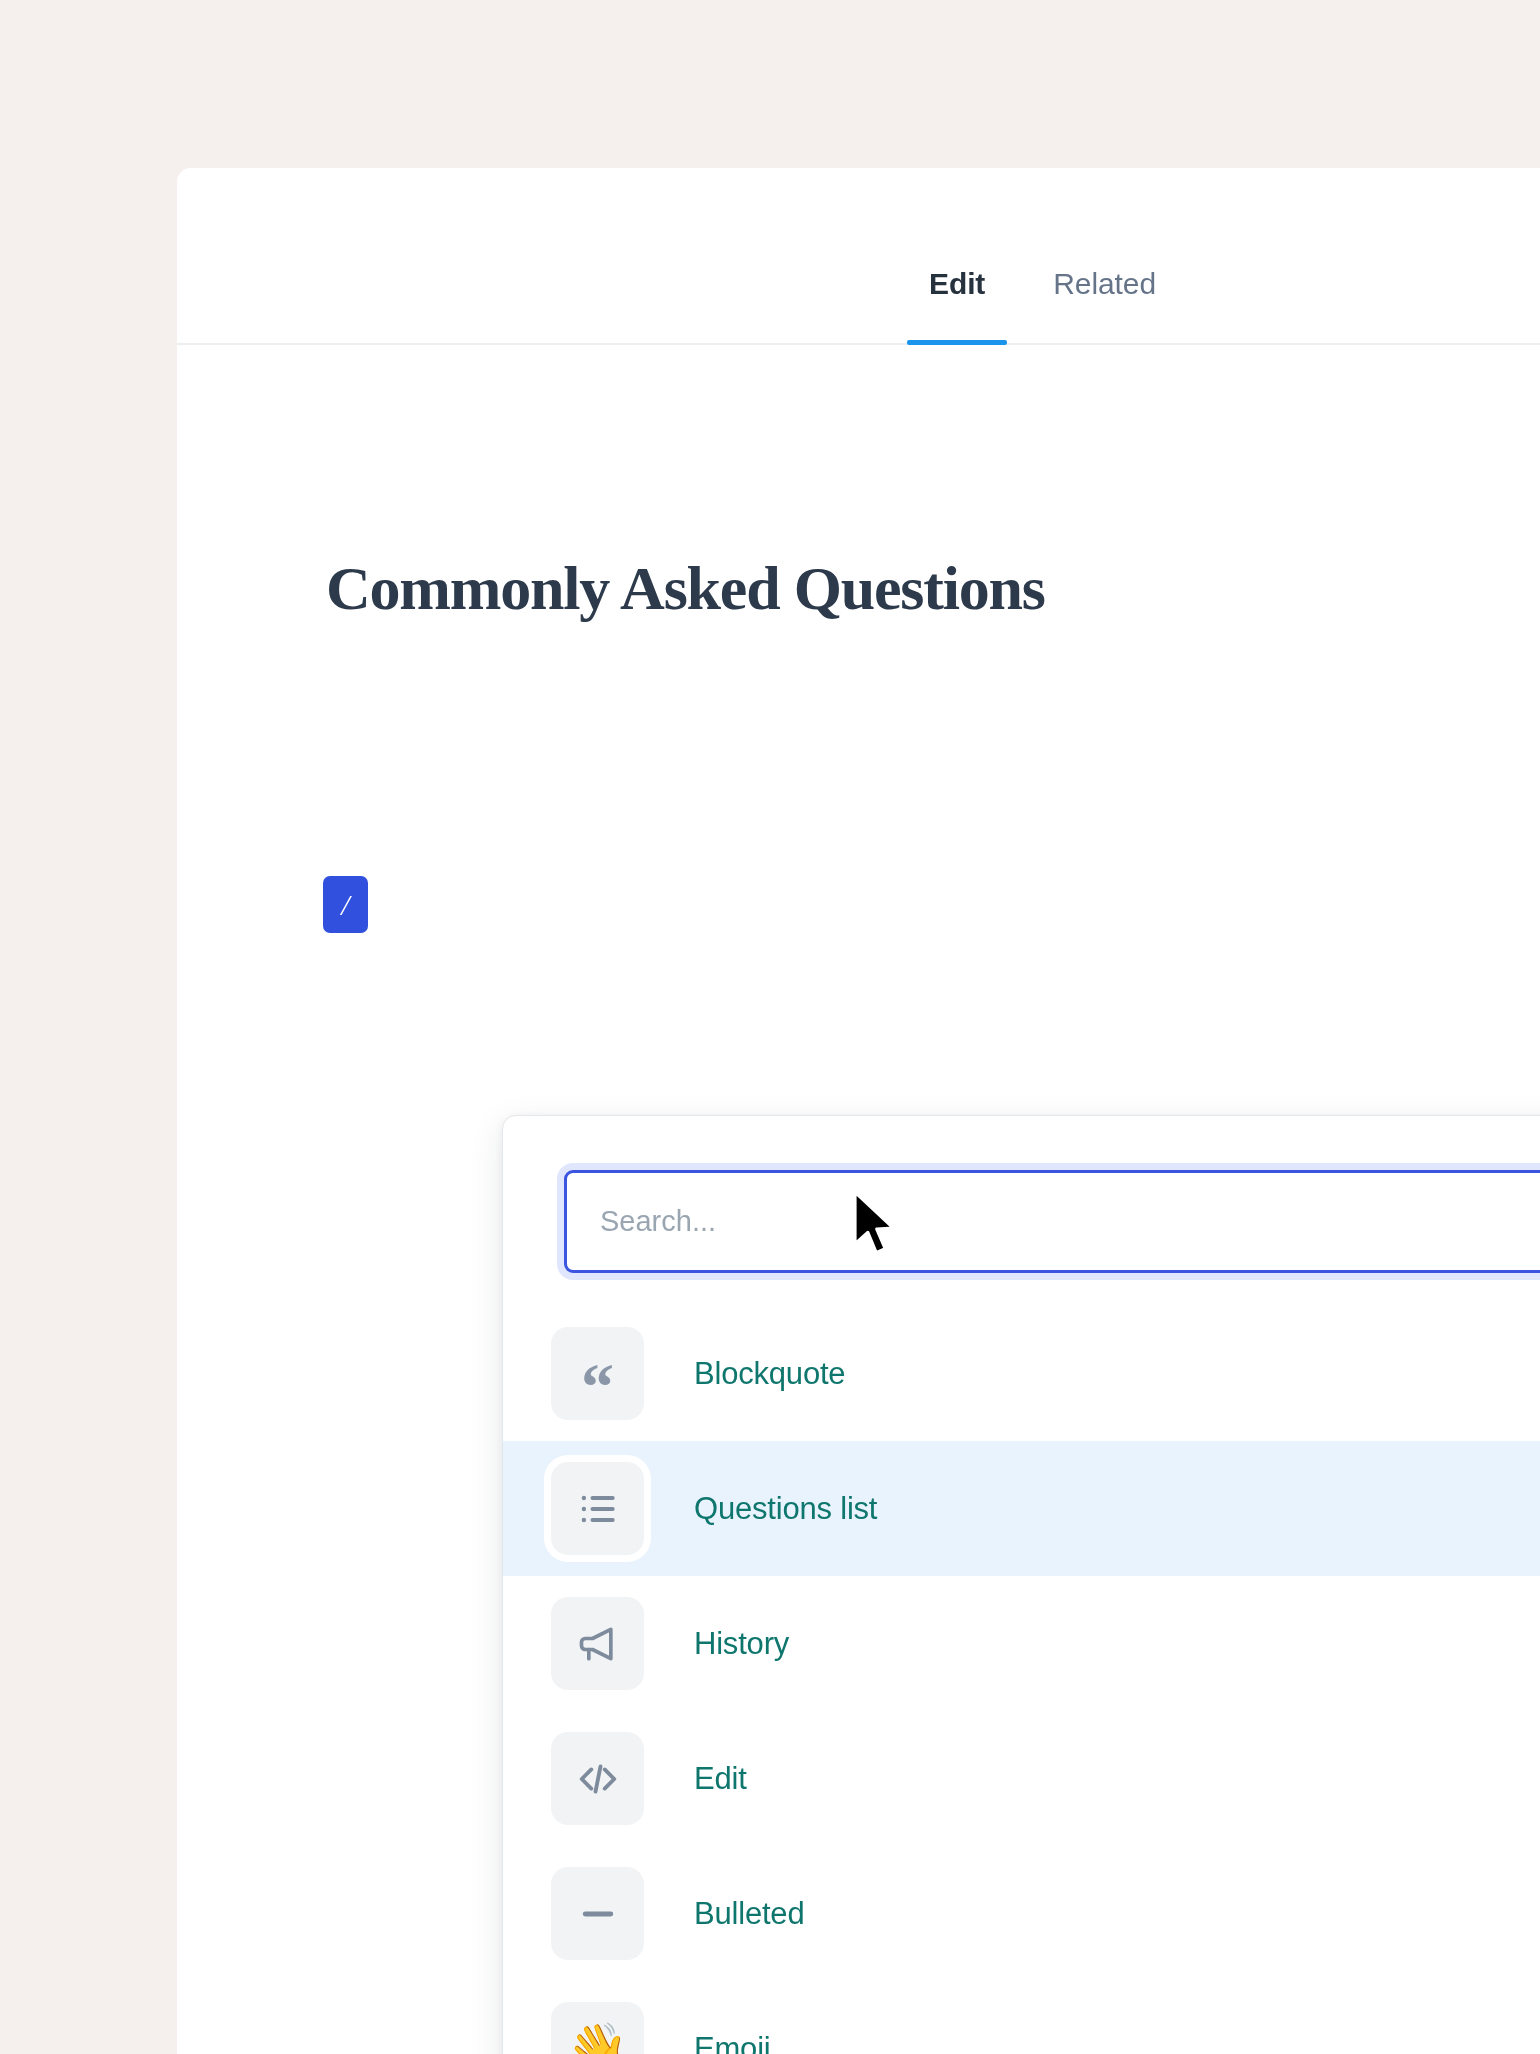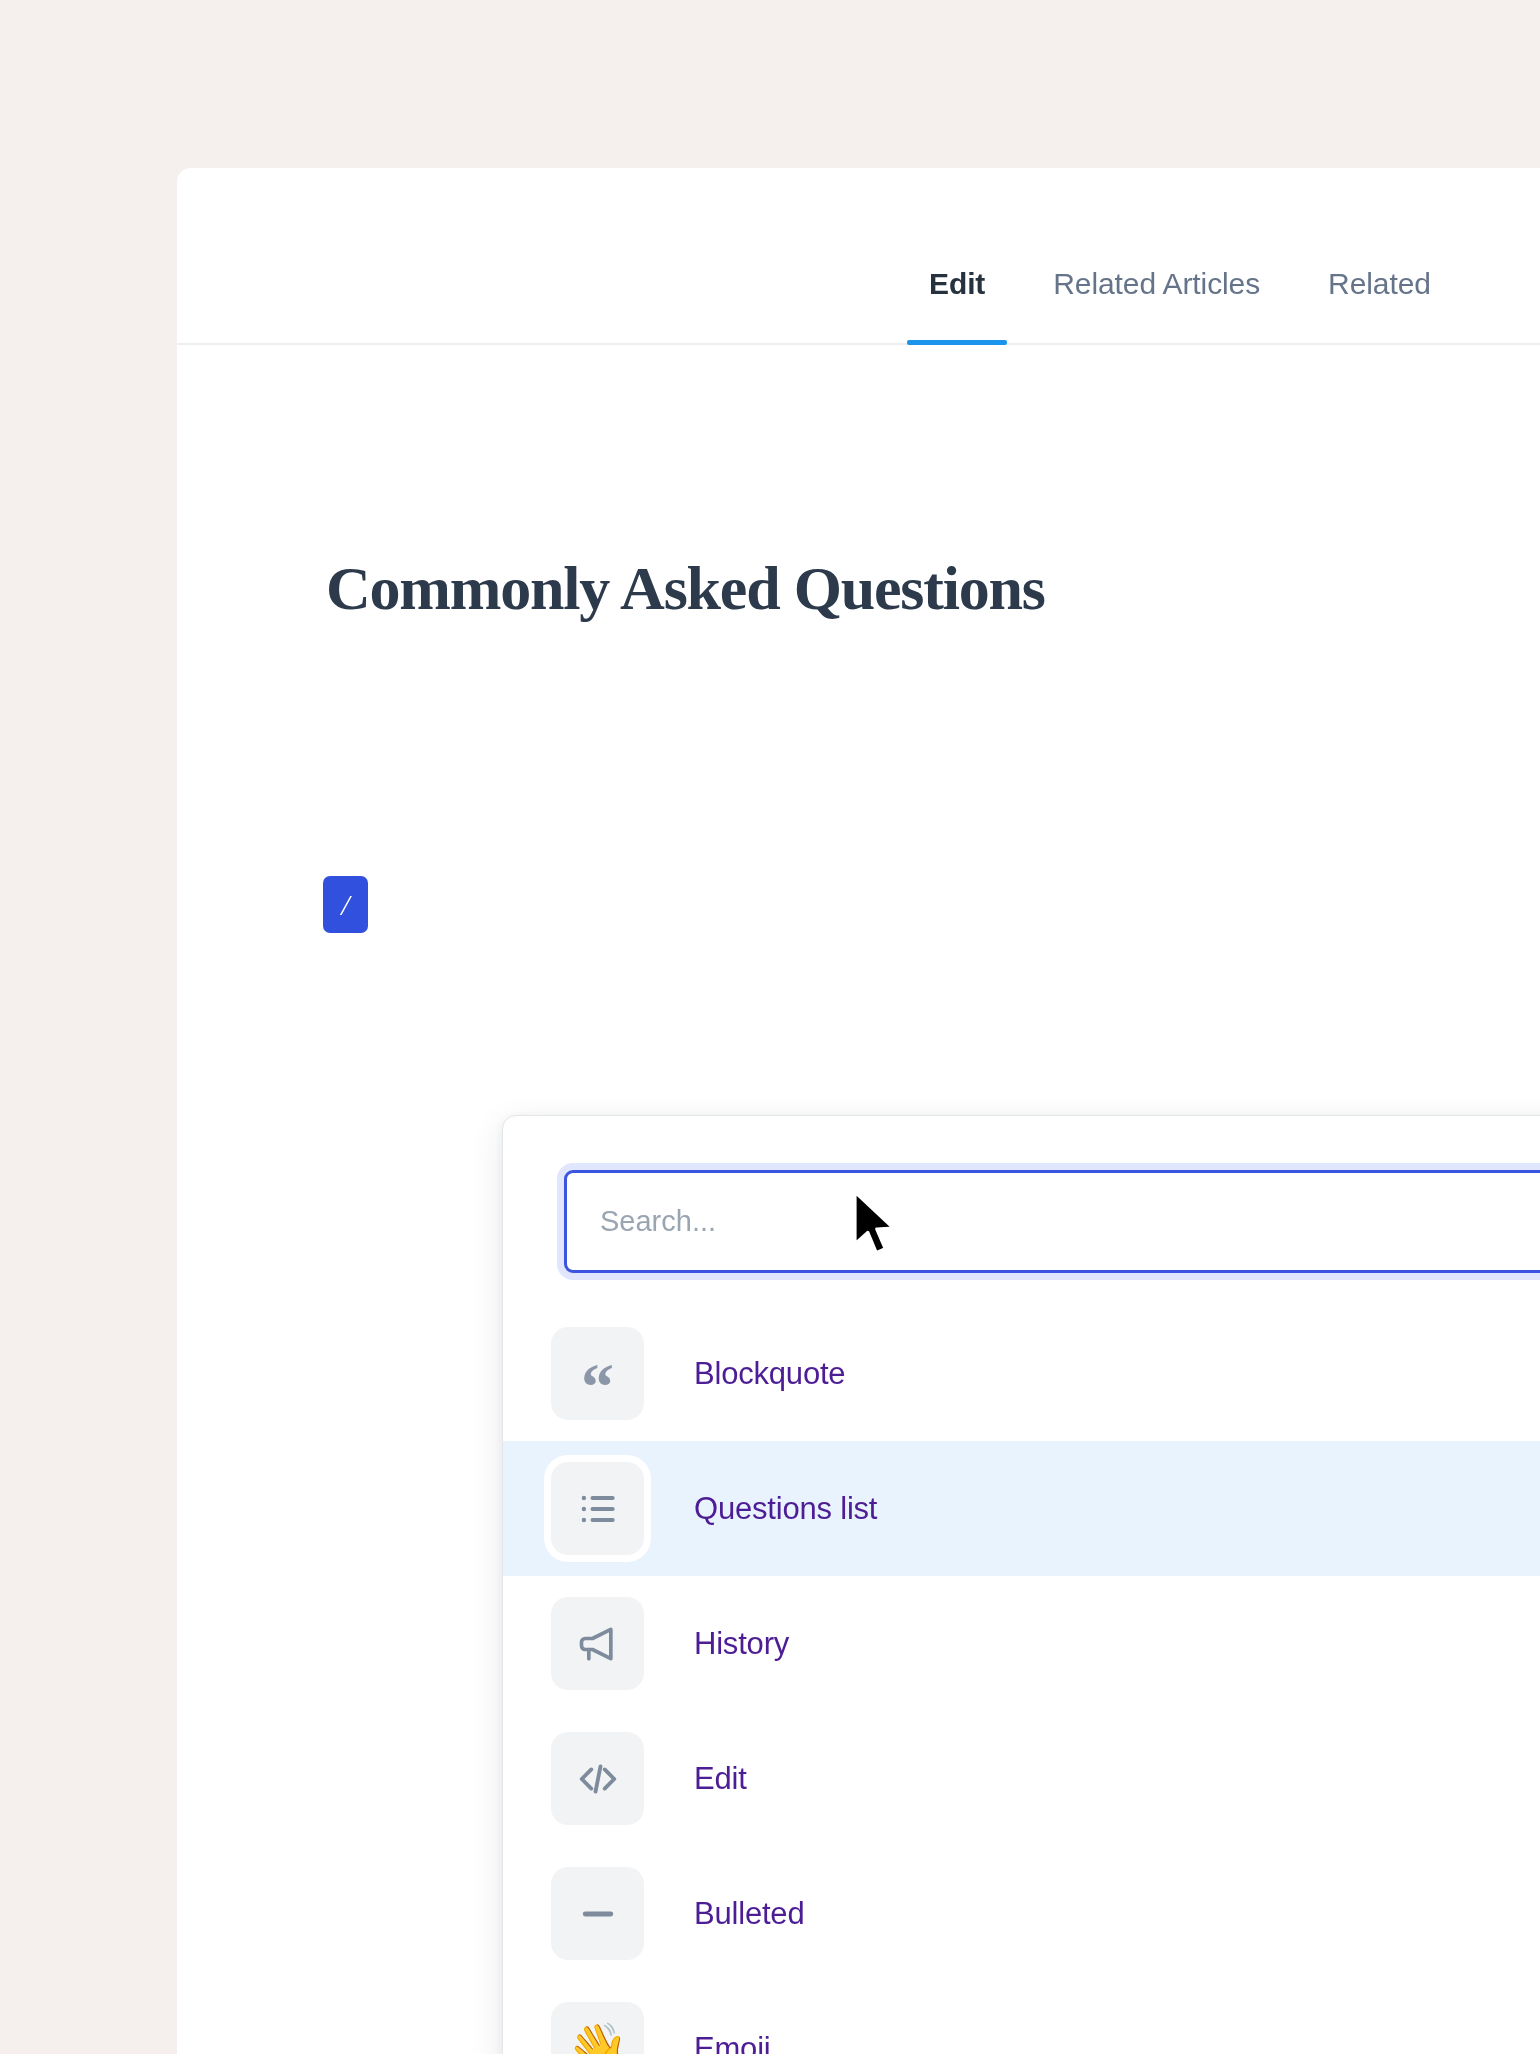--- a/index.html
+++ b/index.html
@@ -197,21 +197,21 @@
   }
   .item-icon .glyph-emoji {
     font-size: 50px;
     line-height: 1;
   }
   .item-icon svg { display: block; }
 
   .item-label {
     margin-left: 50px;
     font-size: 31px;
-    color: #4c1d95;
+    color: #0f766e;
     letter-spacing: -0.2px;
     white-space: nowrap;
   }
 
   
   #mouse-cursor {
     position: absolute;
     left: 851px;
     top: 1190px;
     width: 48px;
@@ -221,23 +221,20 @@
 </style>
 </head>
 <body>
 
 <div id="article-card">
 
   <div id="tab-bar">
     <div class="tab-strip">
       <div class="tab active">
         <span>Edit</span>
-      </div>
-      <div class="tab">
-        <span>Related Articles</span>
       </div>
       <div class="tab">
         <span>Related</span>
       </div>
     </div>
   </div>
 
   <div id="doc-body">
 
     <h1 id="page-title">Commonly Asked Questions</h1>

